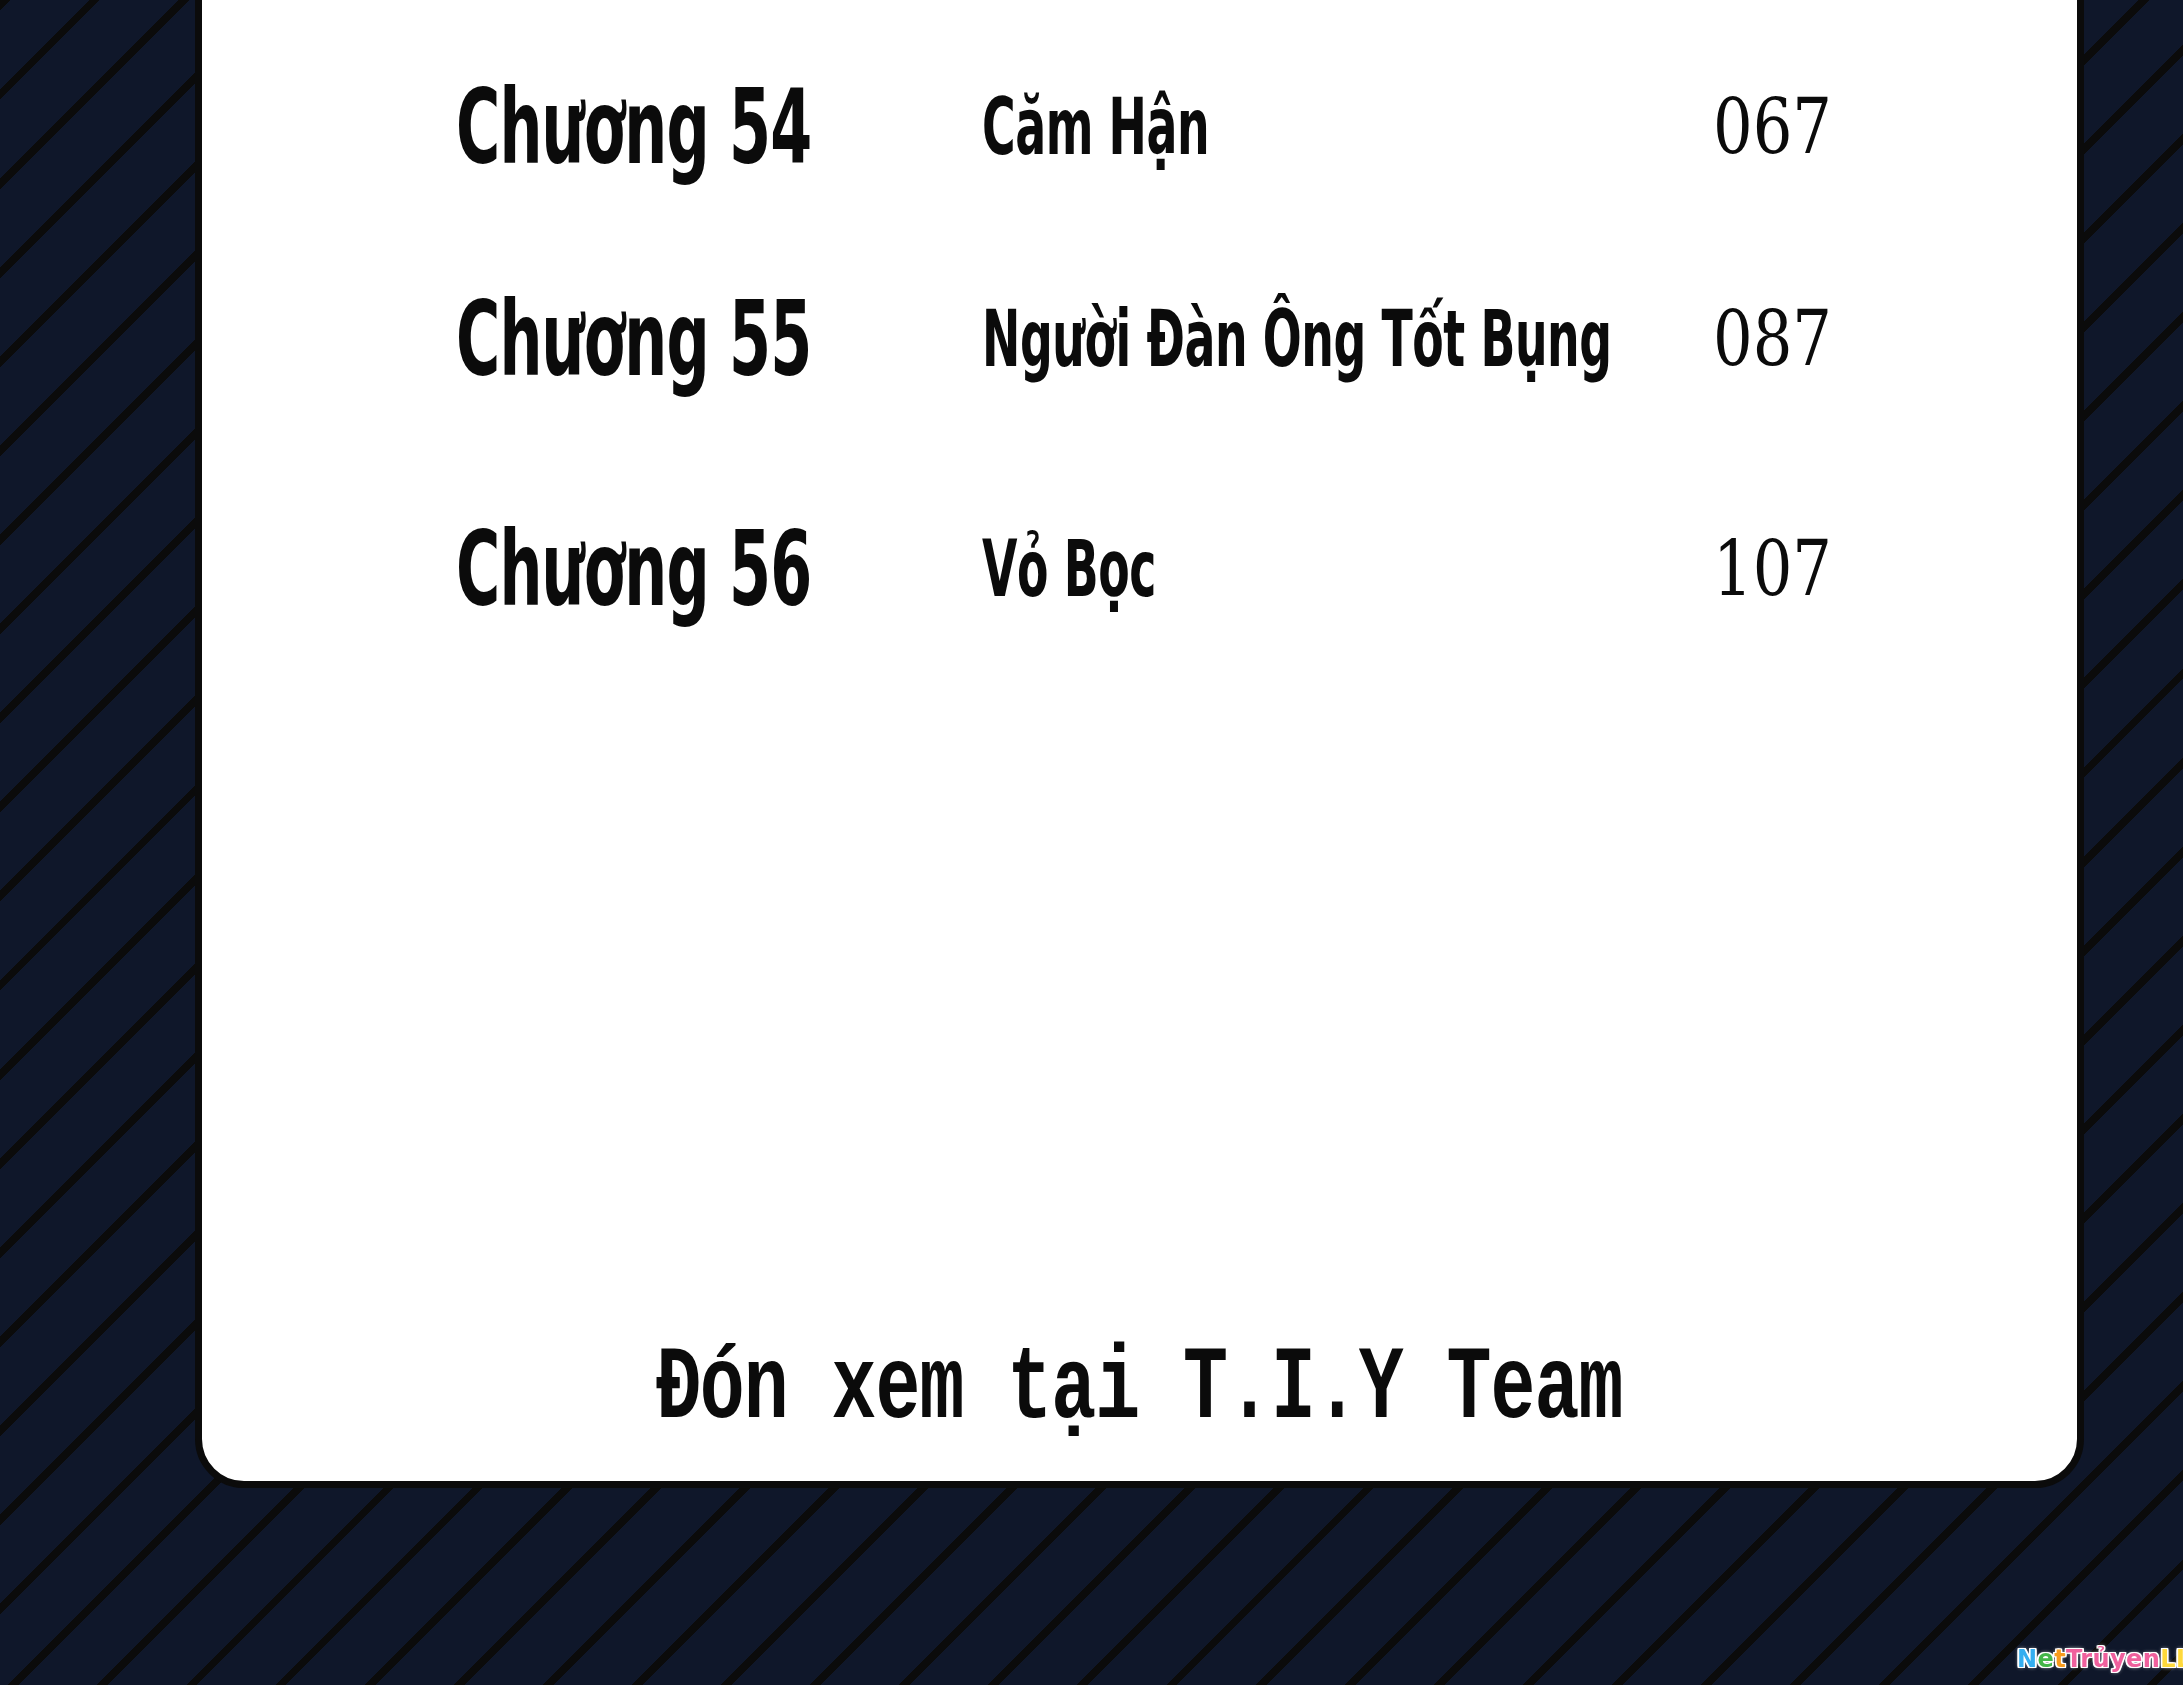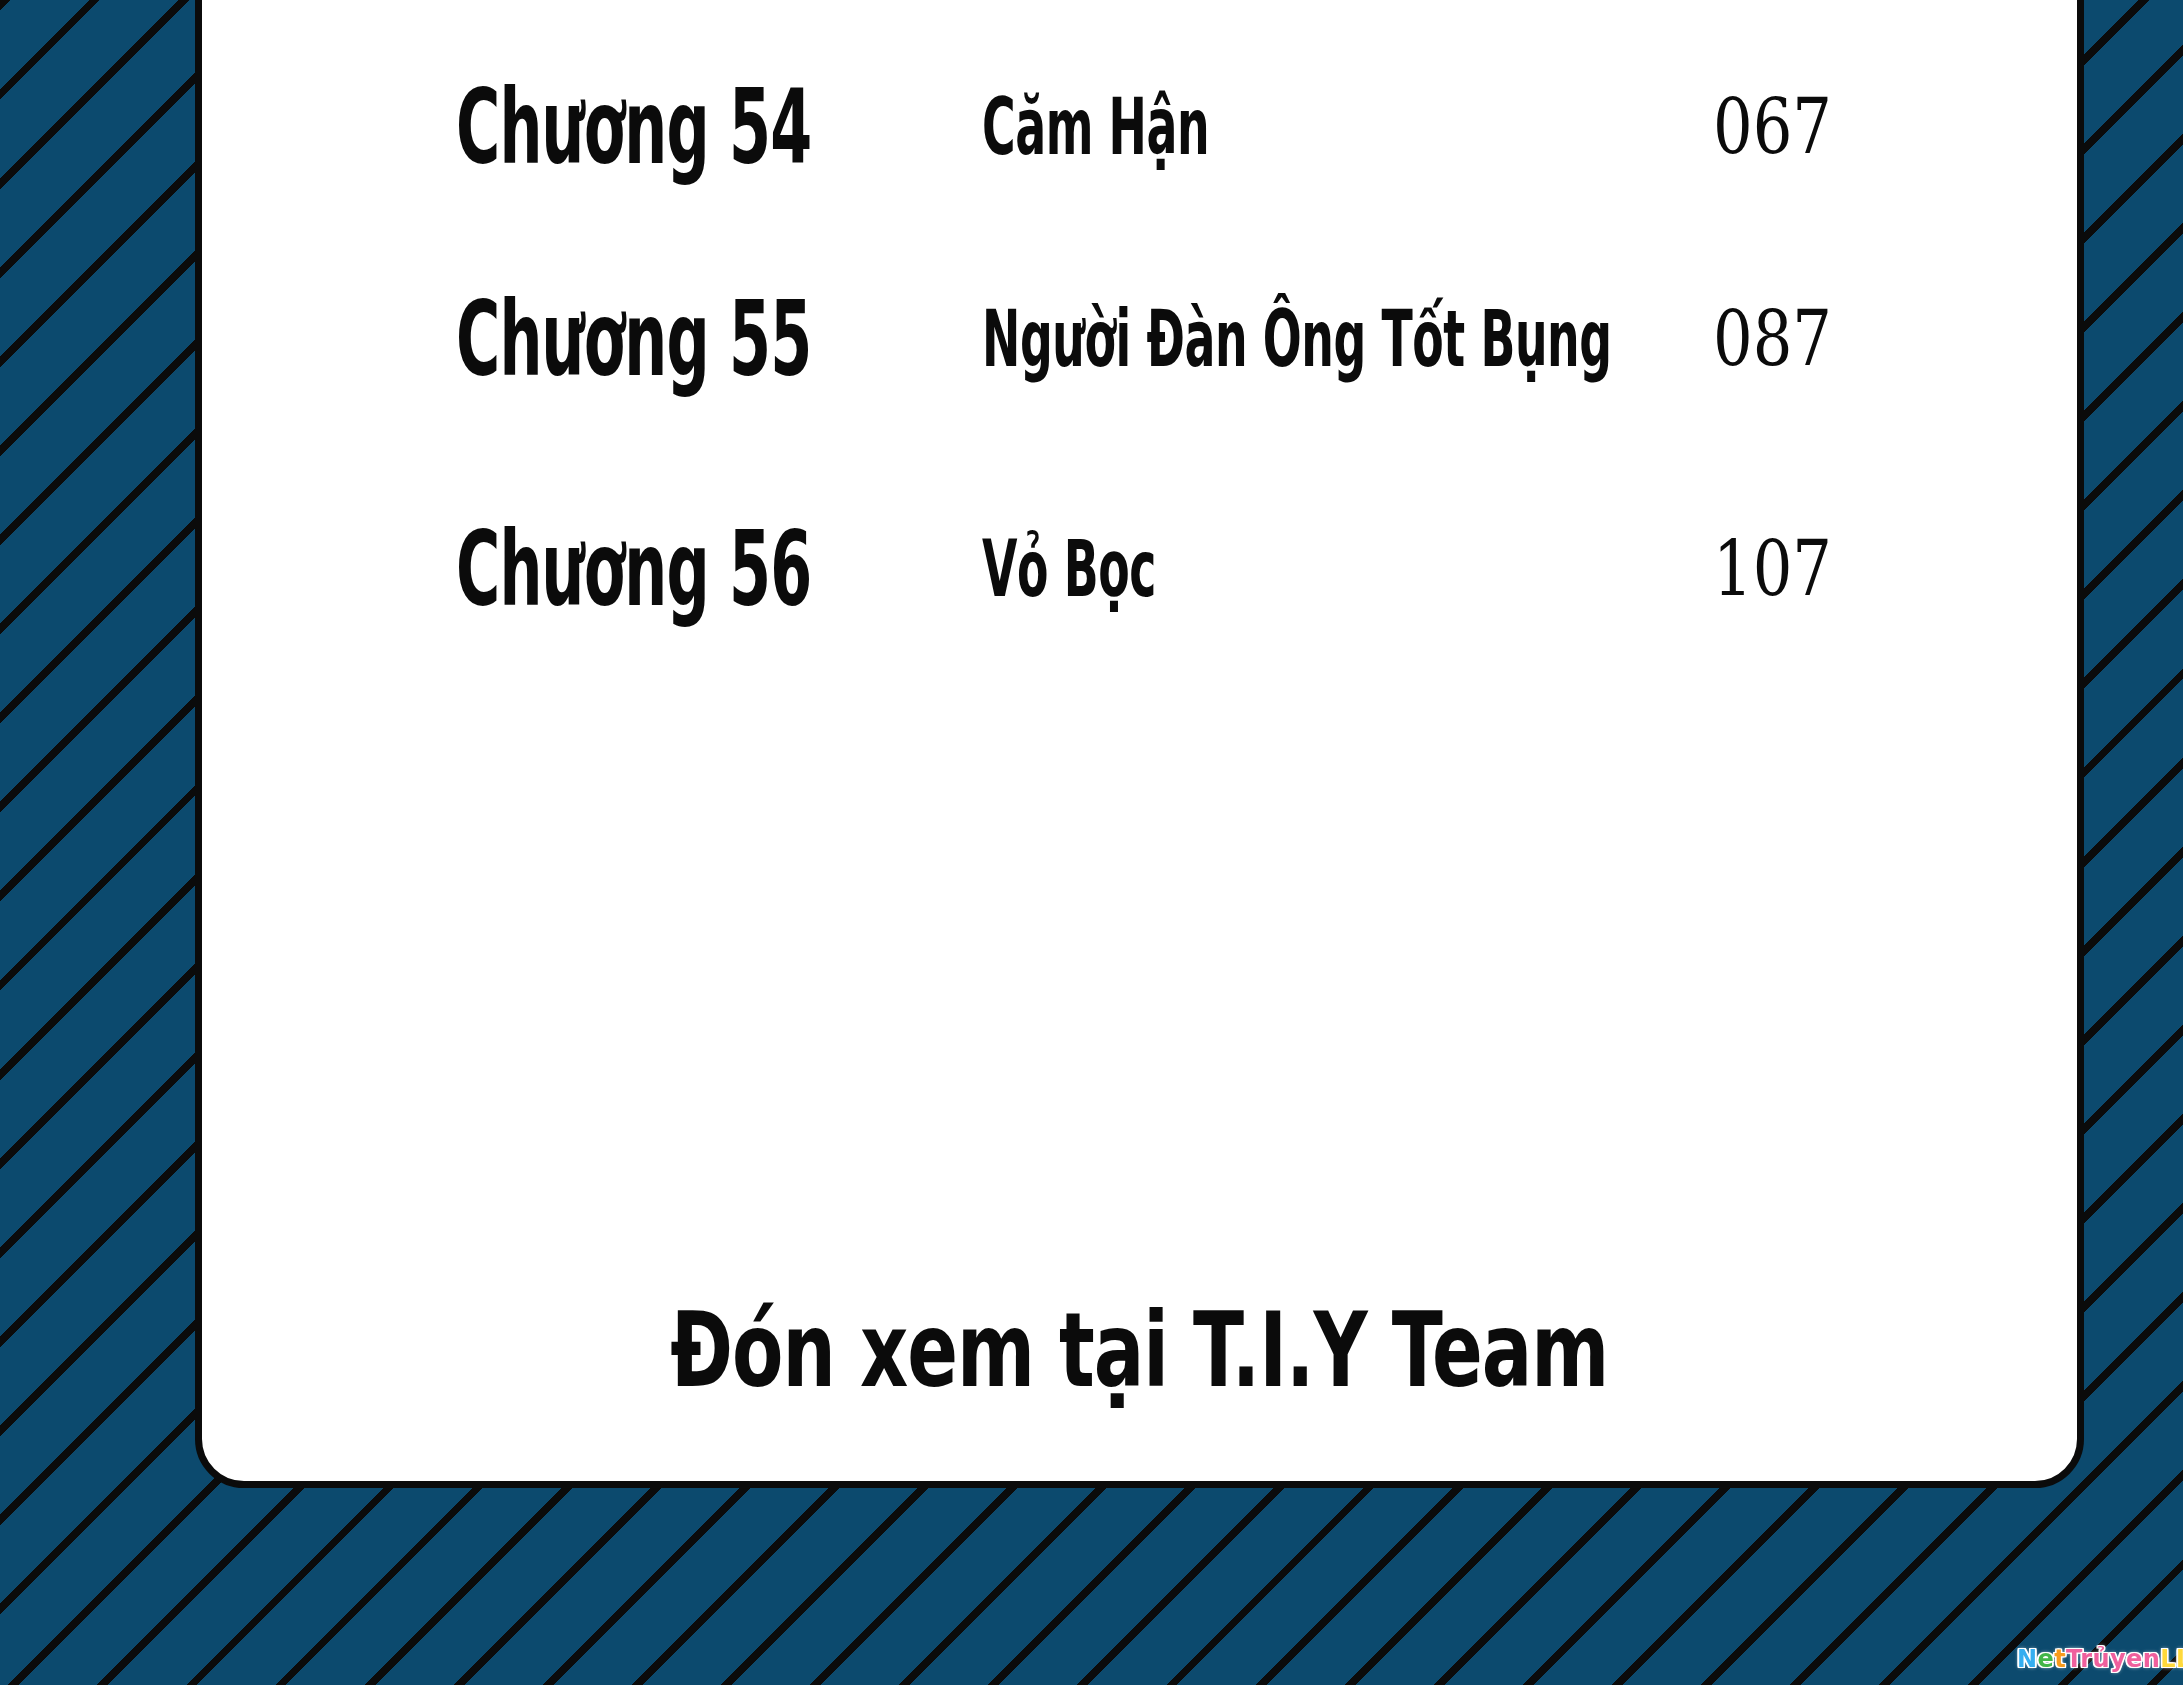--- a/index.html
+++ b/index.html
@@ -1,21 +1,21 @@
 <!DOCTYPE html>
 <html style="font-size:11.2px"><head>
 <meta charset="utf-8">
 <style>
   html, body { margin: 0; padding: 0; background: #ffffff; }
   #canvas {
     position: relative;
     width: 2183px;
     height: 1686px;
     overflow: hidden;
-    background: #0c4a6e;
+    background: #0f172a;
     font-family: "DejaVu Sans", "Liberation Sans", sans-serif;
   }
 
   
   .stripes {
     position: absolute;
     inset: 0;
     background: repeating-linear-gradient(
       135deg,
       #0b0b0b 0px, #0b0b0b 7.7px,
@@ -82,22 +82,23 @@
     color: #0b0b0b;
     white-space: nowrap;
   }
 
   .footer-note {
     position: absolute;
     left: 0; right: 0;
     top: 1349px;
     height: 183px;
     display: flex;
-    align-items: center;
+    align-items: flex-end;
     justify-content: center;
+    font-family: Liberation Mono, monospace;
   }
   .footer-note .footer-text {
     display: inline-block;
     transform: scaleX(0.72);
     transform-origin: center center;
     font-size: 104px;
     font-weight: 700;
     line-height: 1;
     letter-spacing: -1.4px;
     color: #0b0b0b;

